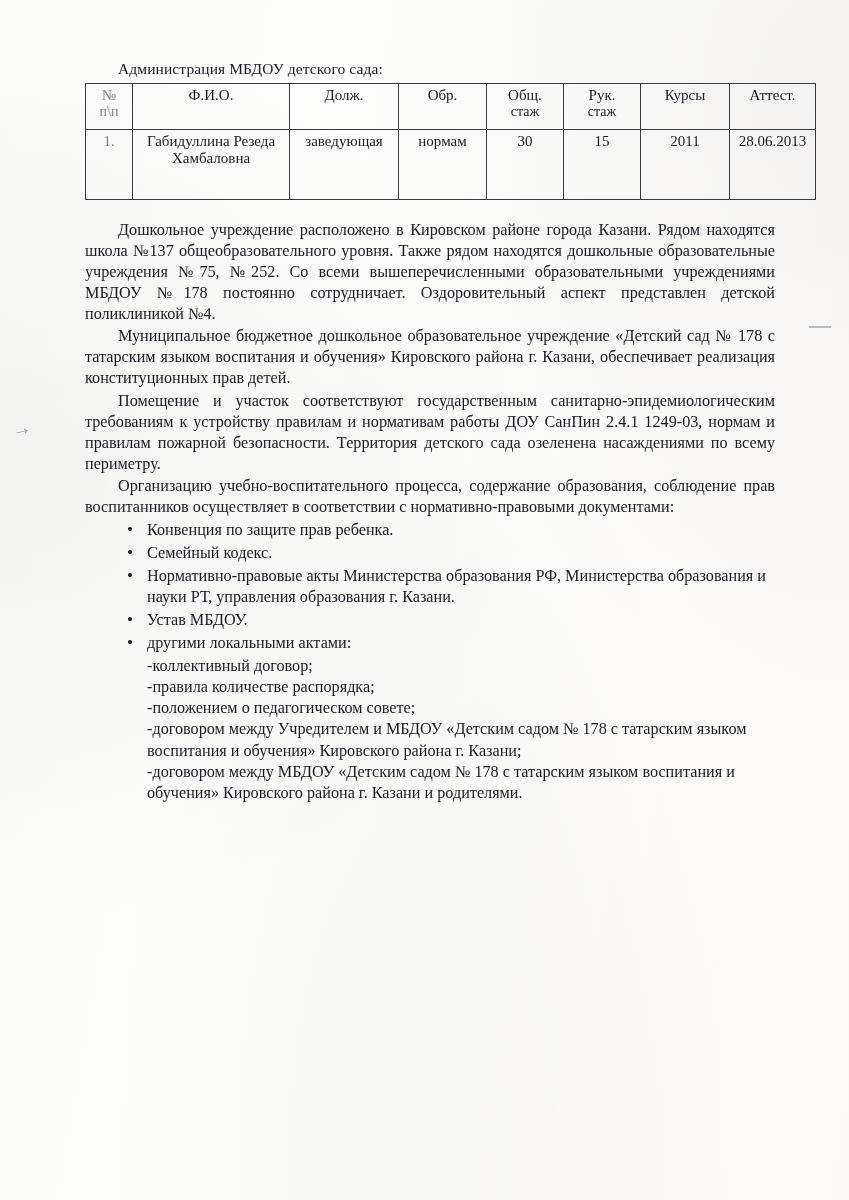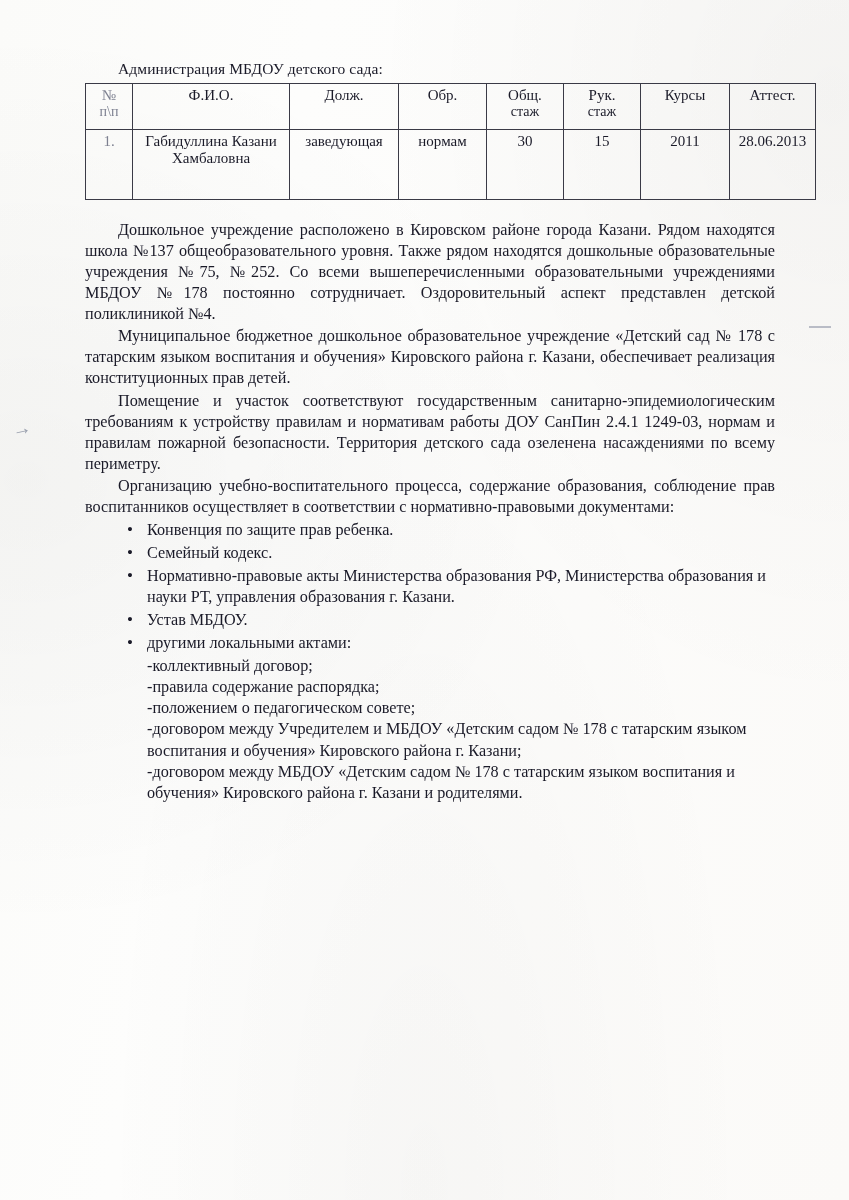--- a/index.html
+++ b/index.html
@@ -186,21 +186,21 @@
           <td class="col-attest">
             <span>Аттест.</span>
           </td>
         </tr>
       </thead>
       <tbody>
         <tr class="row-body">
           <td>
             <span class="faint">1.</span>
           </td>
-          <td class="cell-name">Габидуллина Казани Хамбаловна</td>
+          <td class="cell-name">Габидуллина Резеда Хамбаловна</td>
           <td>заведующая</td>
           <td>нормам</td>
           <td>30</td>
           <td>15</td>
           <td>2011</td>
           <td>28.06.2013</td>
         </tr>
       </tbody>
     </table>
 
@@ -212,21 +212,21 @@
 
       <ul class="docs">
         <li>Конвенция по защите прав ребенка.</li>
         <li>Семейный кодекс.</li>
         <li>Нормативно-правовые акты Министерства образования РФ, Министерства образования и науки РТ, управления образования г. Казани.</li>
         <li>Устав МБДОУ.</li>
         <li>другими локальными актами:</li>
         <li class="no-bullet">
           <div class="sub-lines" style="padding-left:0">
             <div class="hang">-коллективный договор;</div>
-            <div class="hang">-правила содержание распорядка;</div>
+            <div class="hang">-правила количестве распорядка;</div>
             <div class="hang">-положением о педагогическом совете;</div>
             <div class="hang">-договором между Учредителем и МБДОУ «Детским садом № 178 с татарским языком воспитания и обучения» Кировского района г. Казани;</div>
             <div class="hang">-договором между МБДОУ «Детским садом № 178 с татарским языком воспитания и обучения» Кировского района г. Казани и родителями.</div>
           </div>
         </li>
       </ul>
     </div>
 
   </div>
 </div>

